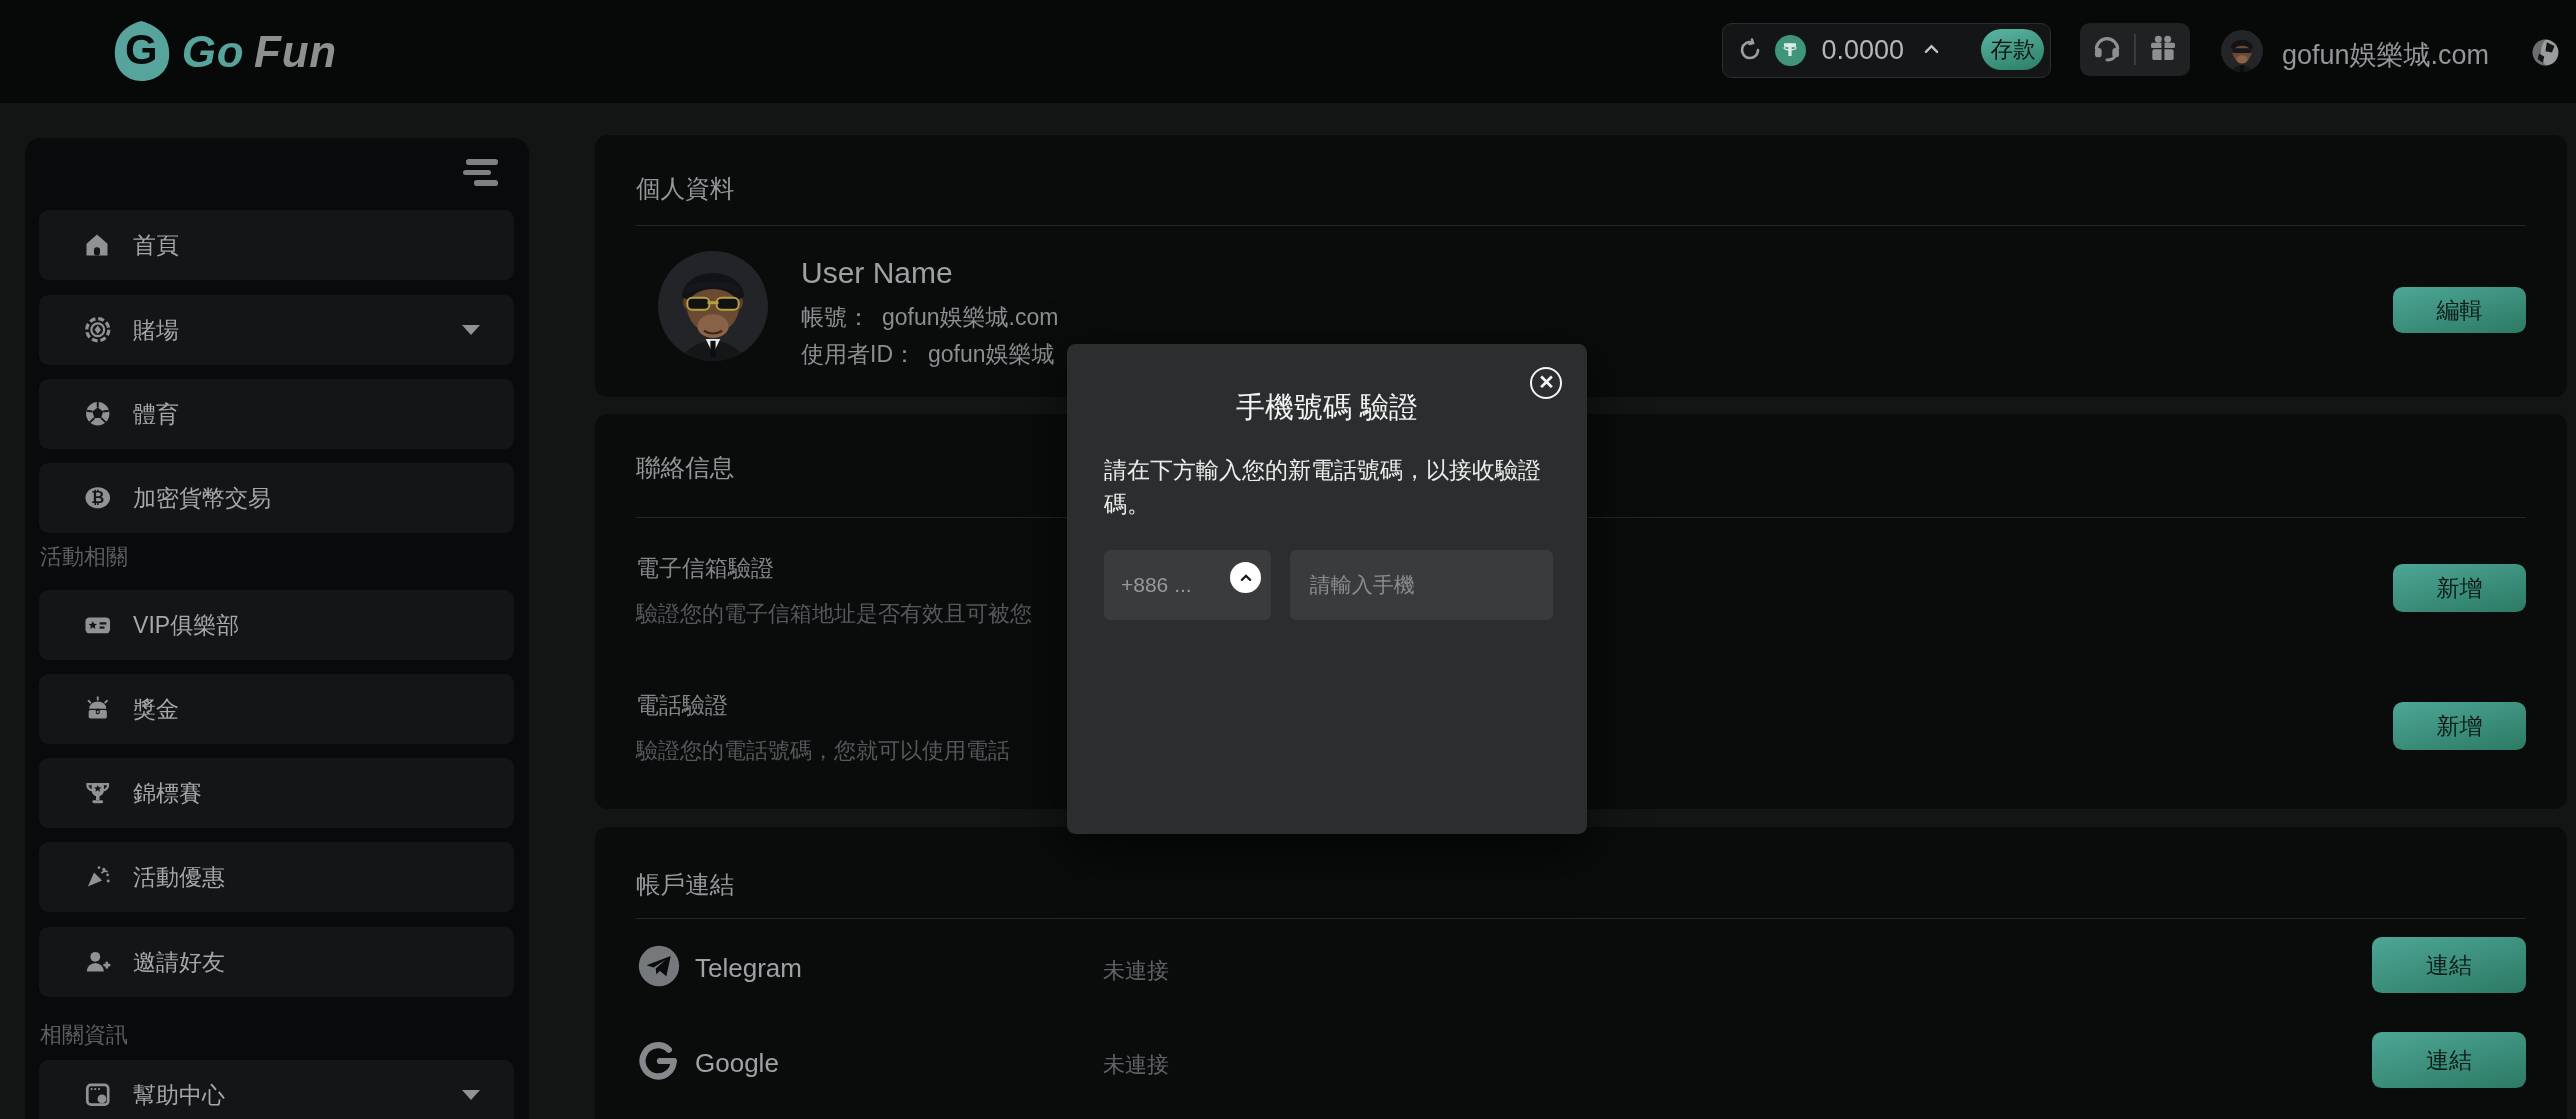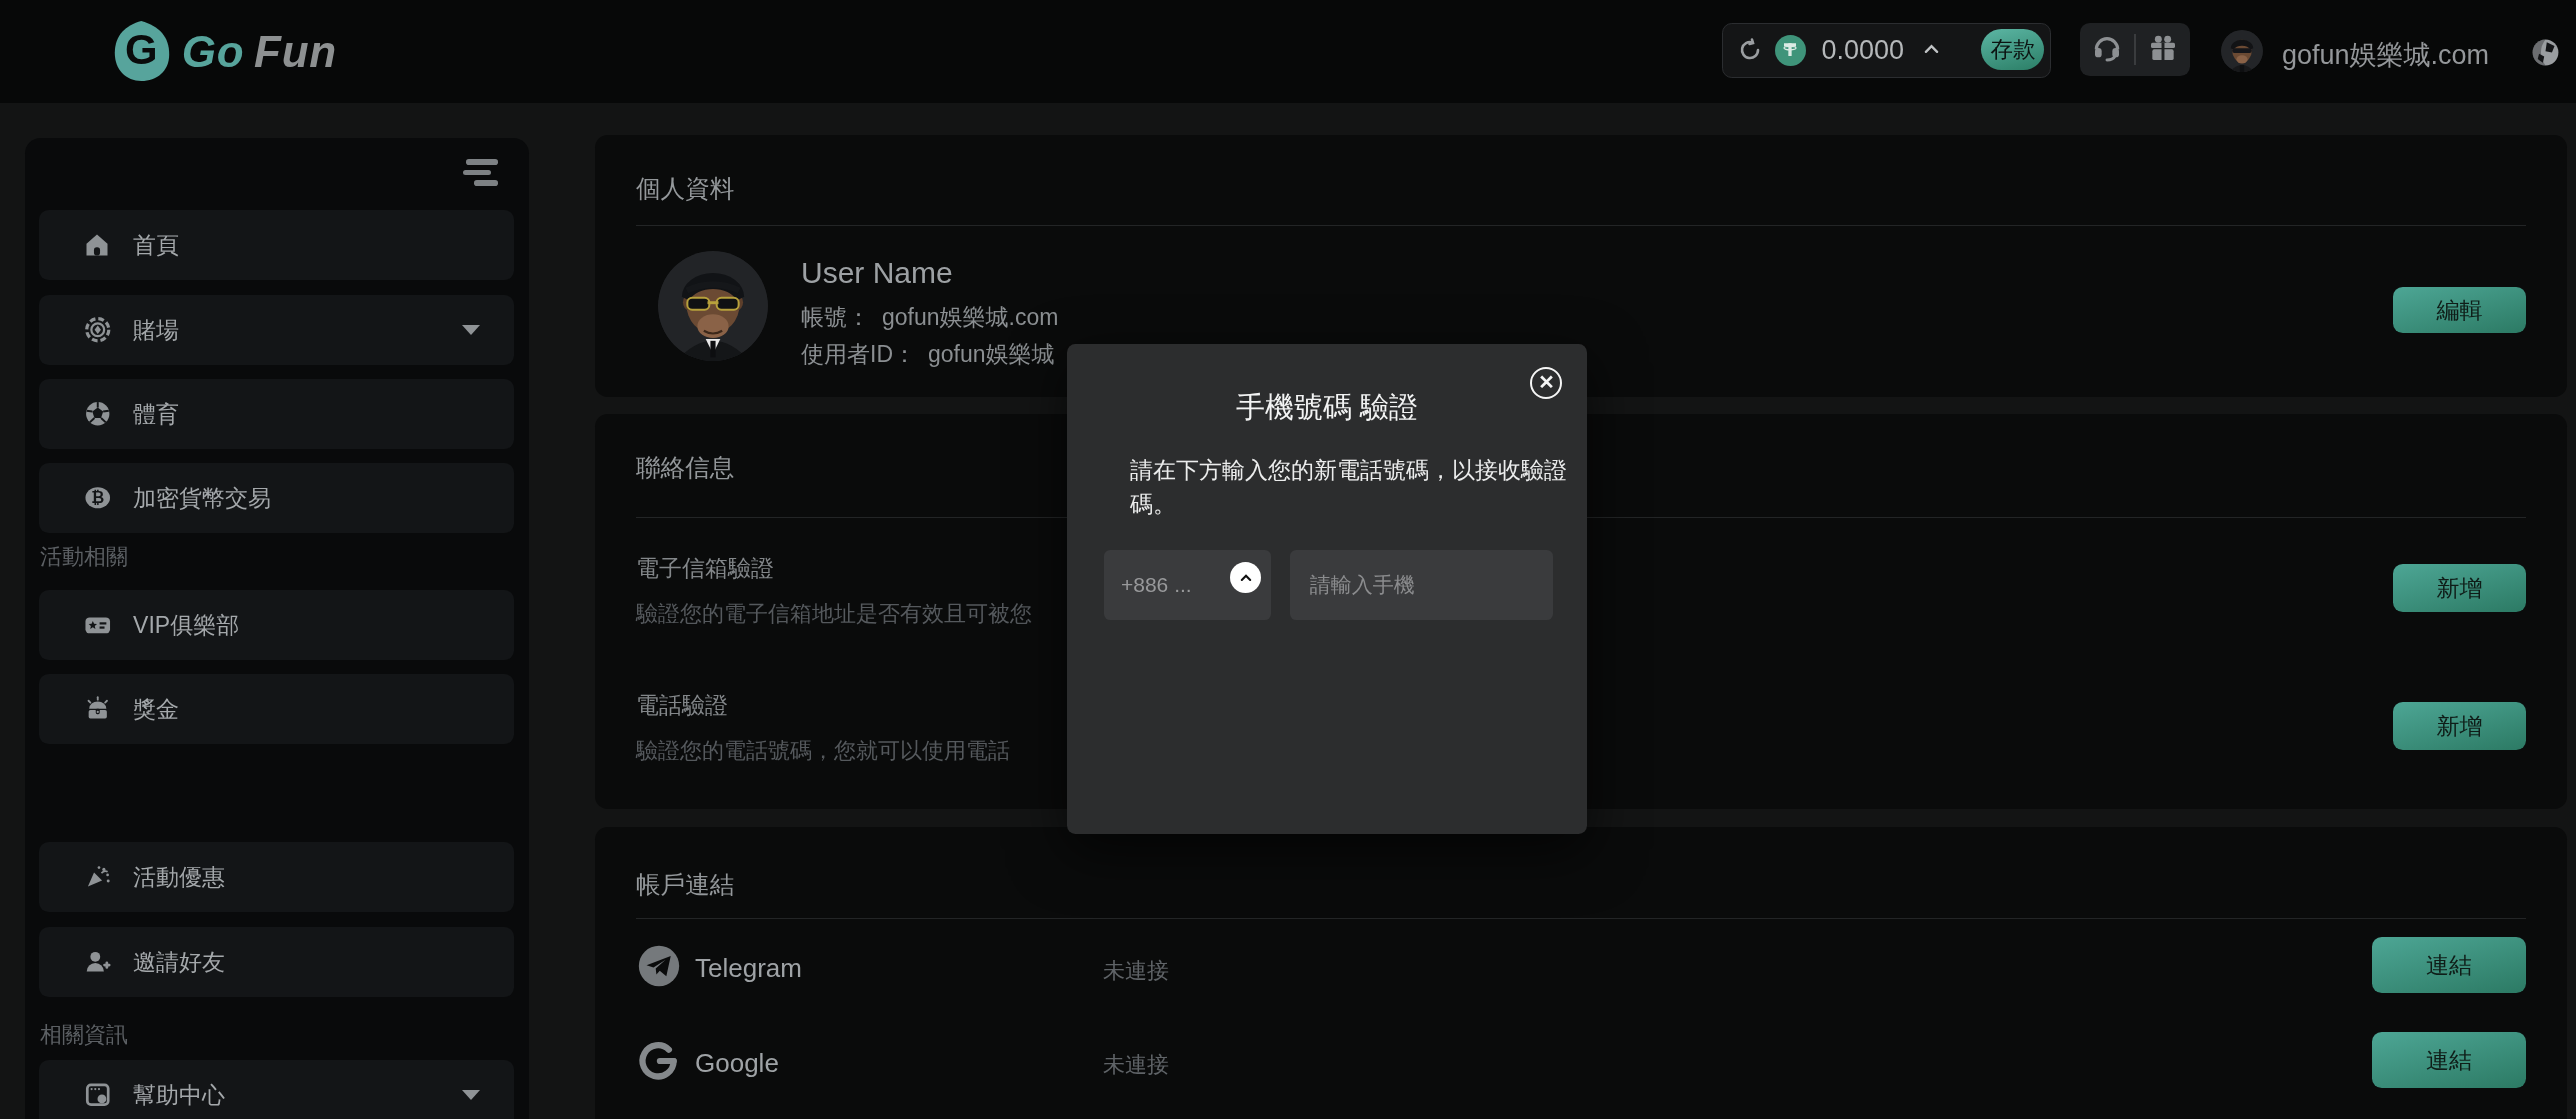--- a/index.html
+++ b/index.html
@@ -49,21 +49,21 @@
   .sub-h { color:#83878a; font-size:23px; }
   .sub-d { color:#55595d; font-size:22px; }
 
   
   #modal { left:1067px; top:344px; width:520px; height:490px; background:#2c2d2e; border-radius:8.4px;
     box-shadow:0 17px 56px rgba(0,0,0,0.65); z-index:50; }
   .modal-close { position:absolute; right:24.6px; top:22.5px; width:32px; height:32px; border:2.8px solid #f5f5f5;
     border-radius:50%; color:#f5f5f5; display:flex; align-items:center; justify-content:center;
     font-size:19.7px; font-weight:bold; cursor:pointer; }
   .modal-title { position:absolute; left:0; right:0; top:44px; text-align:center; color:#f3f4f4; font-size:29px; }
-  .modal-desc { position:absolute; left:37px; width:455px; color:#eceded; font-size:23px; line-height:34px;margin-left:26px; }
+  .modal-desc { position:absolute; left:37px; width:455px; color:#eceded; font-size:23px; line-height:34px; }
   .m-input { position:absolute; top:206px; height:70px; background:#3a3b3d; border-radius:6.3px; border:none;
     color:#98999b; font-size:21px; font-family:"Liberation Sans",sans-serif; }
   .cc-circle { position:absolute; width:31px; height:31px; background:#ffffff; border-radius:50%;
     display:flex; align-items:center; justify-content:center; cursor:pointer; }
   .verify-btn { position:absolute; left:37px; top:393px; width:449px; height:64px; background:#8ffbfb;
     border-radius:7px; color:#1c2122; font-size:26px; display:flex; align-items:center;
     justify-content:center; cursor:pointer; }
   input::placeholder { color:#8b8c8e; }
 </style>
 </head>
@@ -230,20 +230,33 @@
           <g stroke="#8f9396" stroke-width="1.5" stroke-linecap="round">
             <path d="M4.5 5.5 L6 7"></path>
               <path d="M12 2.6 V4.6"></path>
               <path d="M19.5 5.5 L18 7"></path>
           </g>
         </svg>
       </span>
       <span class="side-label">獎金</span>
     </div>
 
+    <div class="side-item" style="top:620px;">
+      <span class="side-icon">
+        <svg width="29.5" height="29.5" viewBox="0 0 24 24" fill="#8f9396">
+          <path d="M7 4 h10 v6 a5 5 0 0 1 -10 0 Z"></path>
+          <path d="M7 5 H3.6 a4.4 4.4 0 0 0 4 5" fill="none" stroke="#8f9396" stroke-width="1.8"></path>
+          <path d="M17 5 h3.4 a4.4 4.4 0 0 1 -4 5" fill="none" stroke="#8f9396" stroke-width="1.8"></path>
+          <path d="M12 5.6 l.9 1.9 2.1 .2 -1.6 1.4 .5 2 -1.9-1.1 -1.9 1.1 .5-2 -1.6-1.4 2.1-.2 Z" fill="#131517"></path>
+          <rect x="10.6" y="14.6" width="2.8" height="3.4"></rect>
+          <rect x="7.6" y="18" width="8.8" height="2.6" rx="1.2"></rect>
+        </svg>
+      </span>
+      <span class="side-label">錦標賽</span>
+    </div>
 
     <div class="side-item" style="top:704px;">
       <span class="side-icon">
         <svg width="29.5" height="29.5" viewBox="0 0 24 24" fill="#8f9396">
           <path d="M4 20 L9 8.5 L15.5 15 Z"></path>
           <circle cx="17" cy="6" r="1.3"></circle>
             <circle cx="20" cy="10.5" r="1.1"></circle>
           <circle cx="13" cy="4.5" r="1.1"></circle>
             <circle cx="20.5" cy="15.5" r="1.2"></circle>
           <path d="M15 9 q2.5 -2.5 5 -1" fill="none" stroke="#8f9396" stroke-width="1.4"></path>

